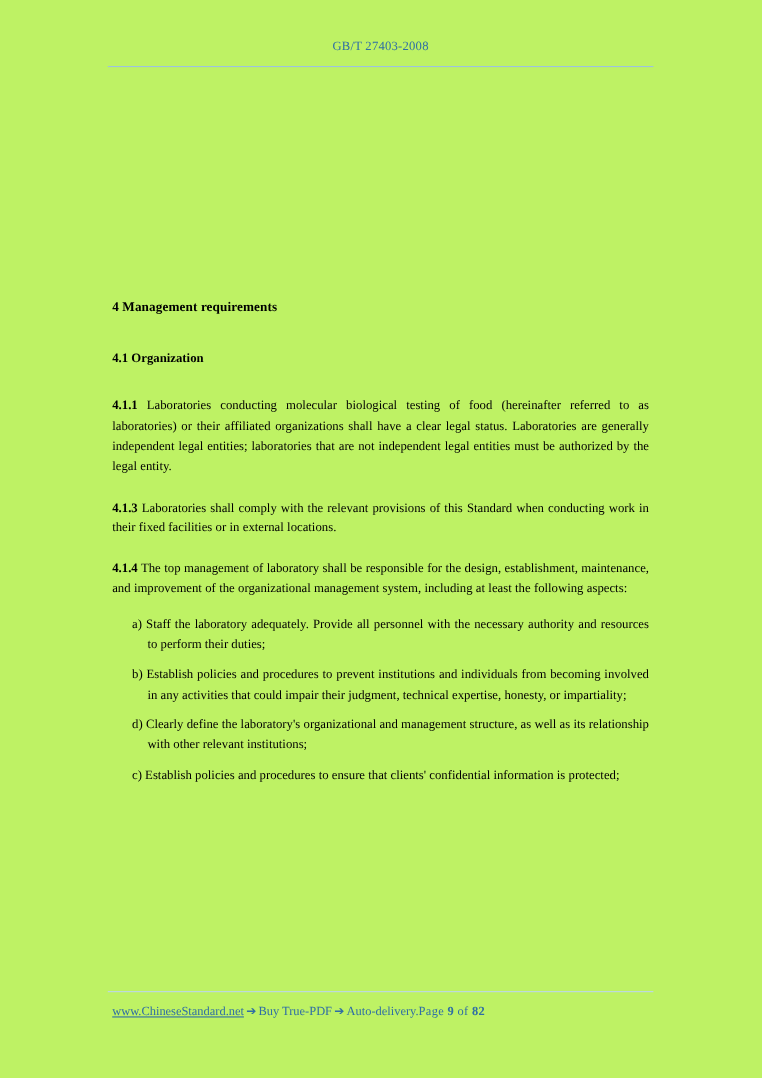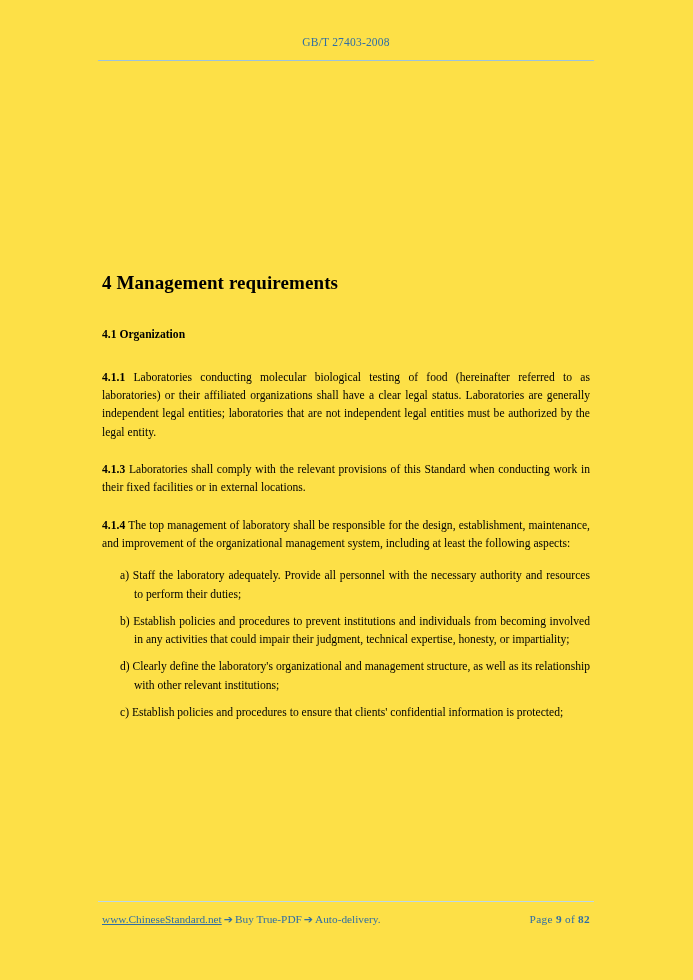--- a/index.html
+++ b/index.html
@@ -8,21 +8,21 @@
     background: #ffffff;
   }
   body {
     font-family: "Liberation Serif", "DejaVu Serif", serif;
     color: #000000;
   }
   .page {
     position: relative;
     width: 693px;
     height: 980px;
-    background: #fde047;
+    background: #bef264;
     overflow: hidden;
     box-sizing: border-box;
   }
 
   
   .page-header {
     position: absolute;
     left: 98px;
     top: 32px;
     width: 496px;
@@ -45,21 +45,21 @@
 
   
   .content {
     position: absolute;
     left: 102px;
     top: 272px;
     width: 488px;
   }
 
   h1.clause-title {
-    font-size: 19px;
+    font-size: 12px;
     font-weight: bold;
     margin: 0 0 16px 0;
     padding: 0;
     line-height: 1.2;
     letter-spacing: 0.1px;
   }
 
   h2.subclause-title {
     font-size: 11.6px;
     font-weight: bold;
@@ -112,24 +112,22 @@
     height: 1px;
     background: #bcd8ea;
   }
   .page-footer {
     position: absolute;
     left: 102px;
     top: 913px;
     width: 488px;
     display: flex;
     align-items: baseline;
-    justify-content: space-between;
     font-size: 11.3px;
     color: #2f6ea5;
-    gap: 45px;
   }
   .footer-left {
     white-space: nowrap;
   }
   .footer-left .site-link {
     color: #2f6ea5;
     text-decoration: underline;
   }
   .footer-left .arrow {
     font-family: "DejaVu Sans", sans-serif;

